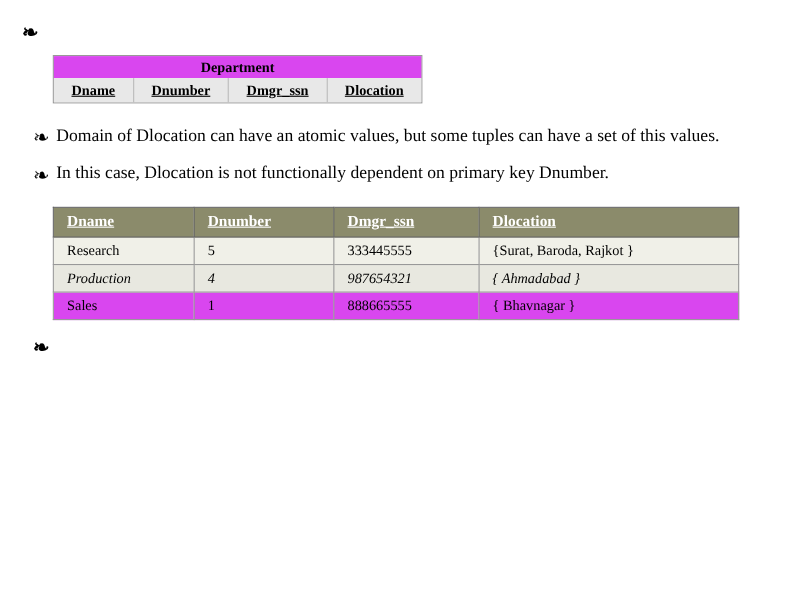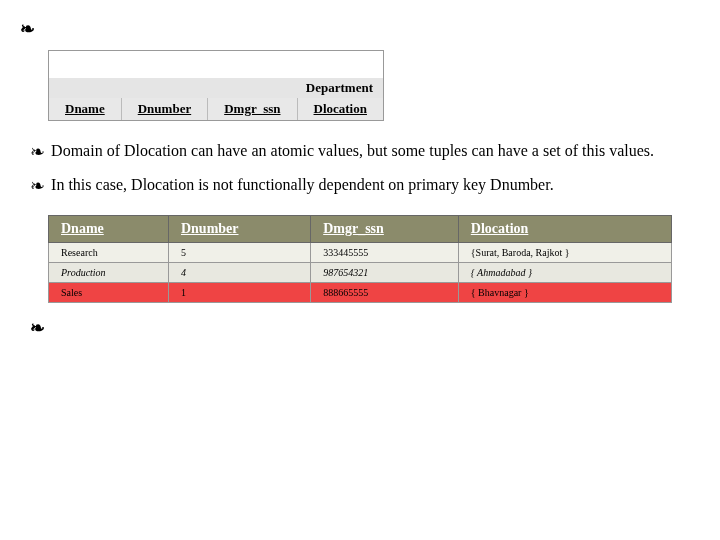--- a/index.html
+++ b/index.html
@@ -24,26 +24,25 @@
       font-size: 18px;
     }
     
     .schema-box {
       border: 1px solid #999;
       display: inline-block;
       margin-left: 28px;
       margin-bottom: 10px;
     }
     .schema-header {
-      background: #e5e5e5;
+      background: #d946ef;
       padding: 2px 10px;
       font-size: 13px;
       font-weight: bold;
-      text-align: right;
-      margin-top: 27px;
+      text-align: center;
     }
     .schema-row {
       display: flex;
       background: #e8e8e8;
     }
     .schema-cell {
       padding: 3px 16px;
       font-size: 13px;
       border-right: 1px solid #bbb;
       text-decoration: underline;
@@ -74,27 +73,27 @@
       color: #fff;
       padding: 5px 12px;
       font-size: 14px;
       font-weight: bold;
       text-align: left;
       border: 1px solid #666;
       text-decoration: underline;
     }
     .data-table tbody tr td {
       padding: 4px 12px;
-      font-size: 10px;
+      font-size: 13px;
       border: 1px solid #999;
       background: #f5f5f0;
     }
     .data-table tbody tr:nth-child(1) td { background: #f0f0e8; }
     .data-table tbody tr:nth-child(2) td { background: #e8e8e0; font-style: italic; }
-    .data-table tbody tr:nth-child(3) td { background: #ef4444; }
+    .data-table tbody tr:nth-child(3) td { background: #d946ef; }
     
     .footer {
       font-size: 18px;
       font-weight: bold;
       margin-top: 10px;
       margin-left: 10px;
       display: flex;
       align-items: center;
       gap: 6px;
     }

